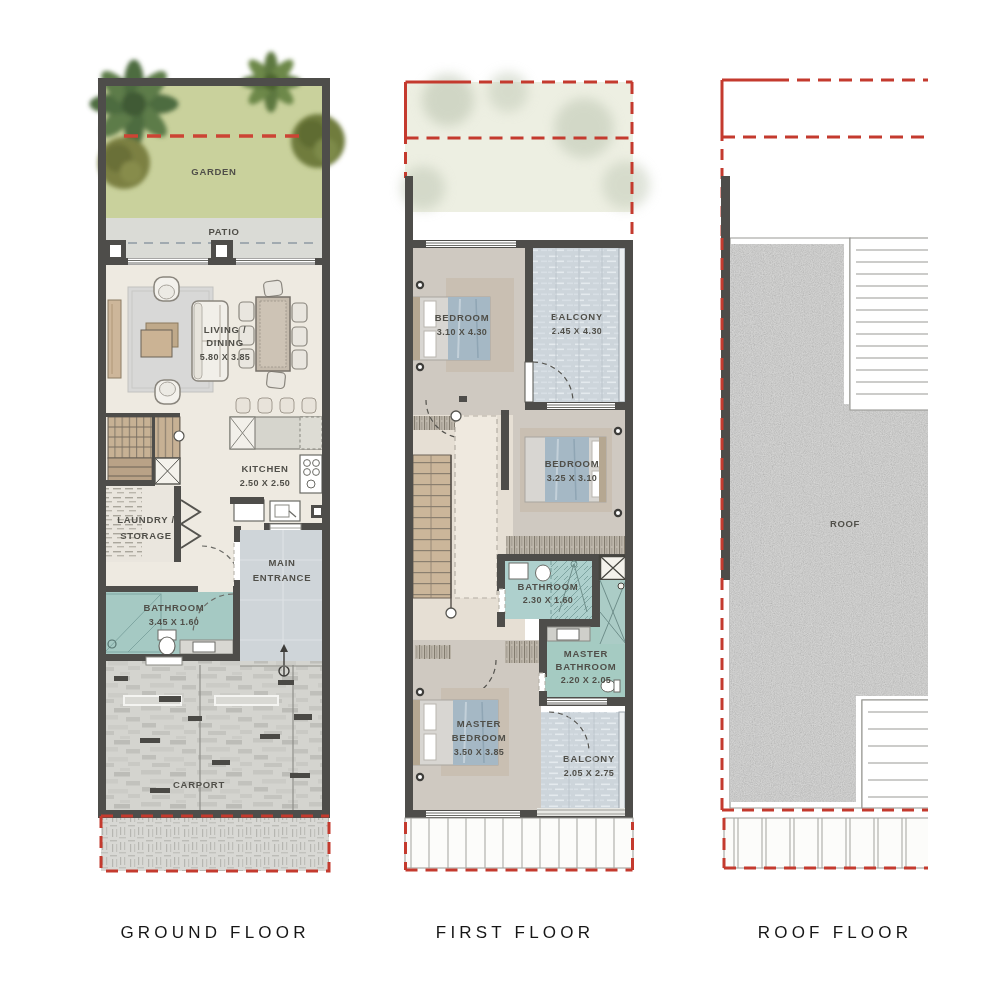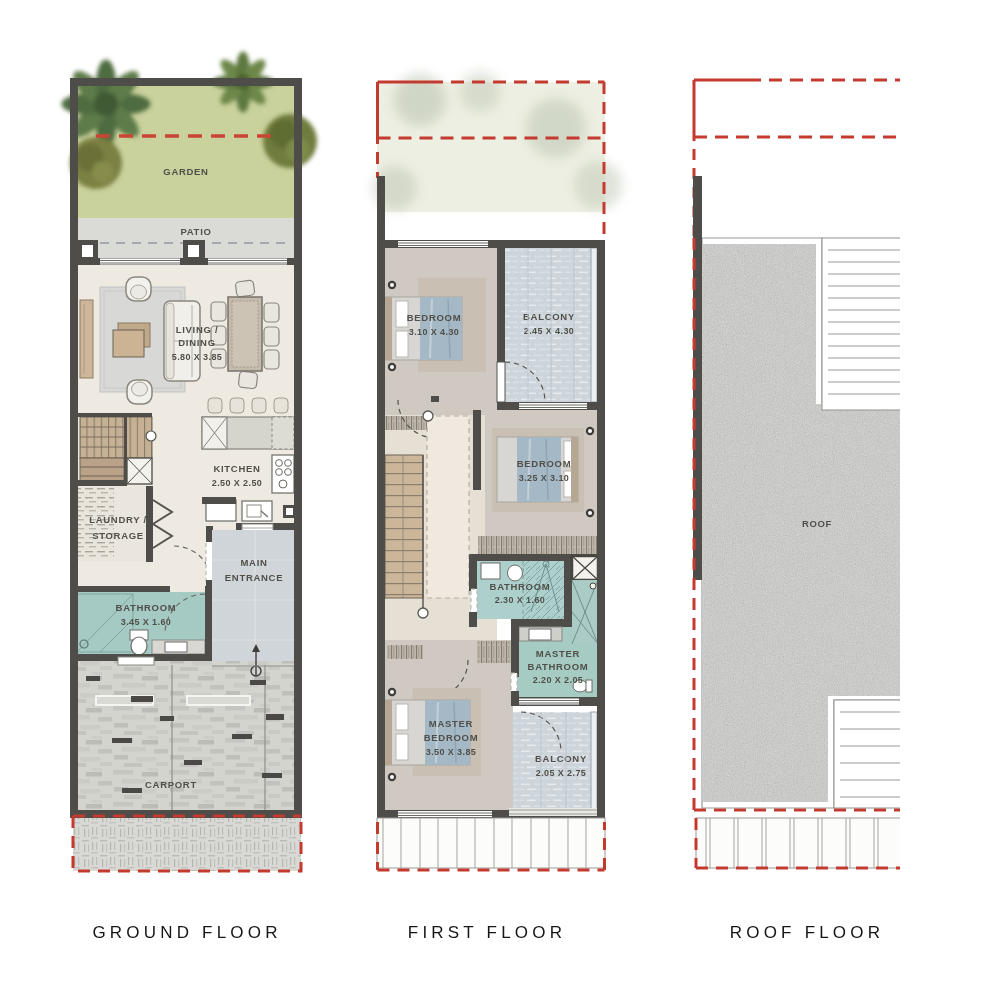--- a/index.html
+++ b/index.html
@@ -1,16 +1,16 @@
 <!DOCTYPE html>
 <html><head>
 <meta charset="utf-8">
 <style>
 html,body{margin:0;padding:0;background:#ffffff;}
-#page{position:relative;width:900px;height:1000px;background:#ffffff;overflow:hidden;}
+#page{position:relative;width:900px;height:1000px;background:#ffffff;overflow:hidden;margin-left:28px;}
 text{font-family:"Liberation Sans",sans-serif;}
 .lbl{font-size:9.5px;font-weight:bold;fill:#504f49;letter-spacing:0.7px;}
 .dim{font-size:9px;font-weight:bold;fill:#504f49;letter-spacing:0.4px;}
 .title{font-size:17px;fill:#161616;letter-spacing:4.2px;}
 </style>
 </head>
 <body>
 <div id="page">
 <svg width="1000" height="1000" viewBox="0 0 1000 1000">
 <defs>

